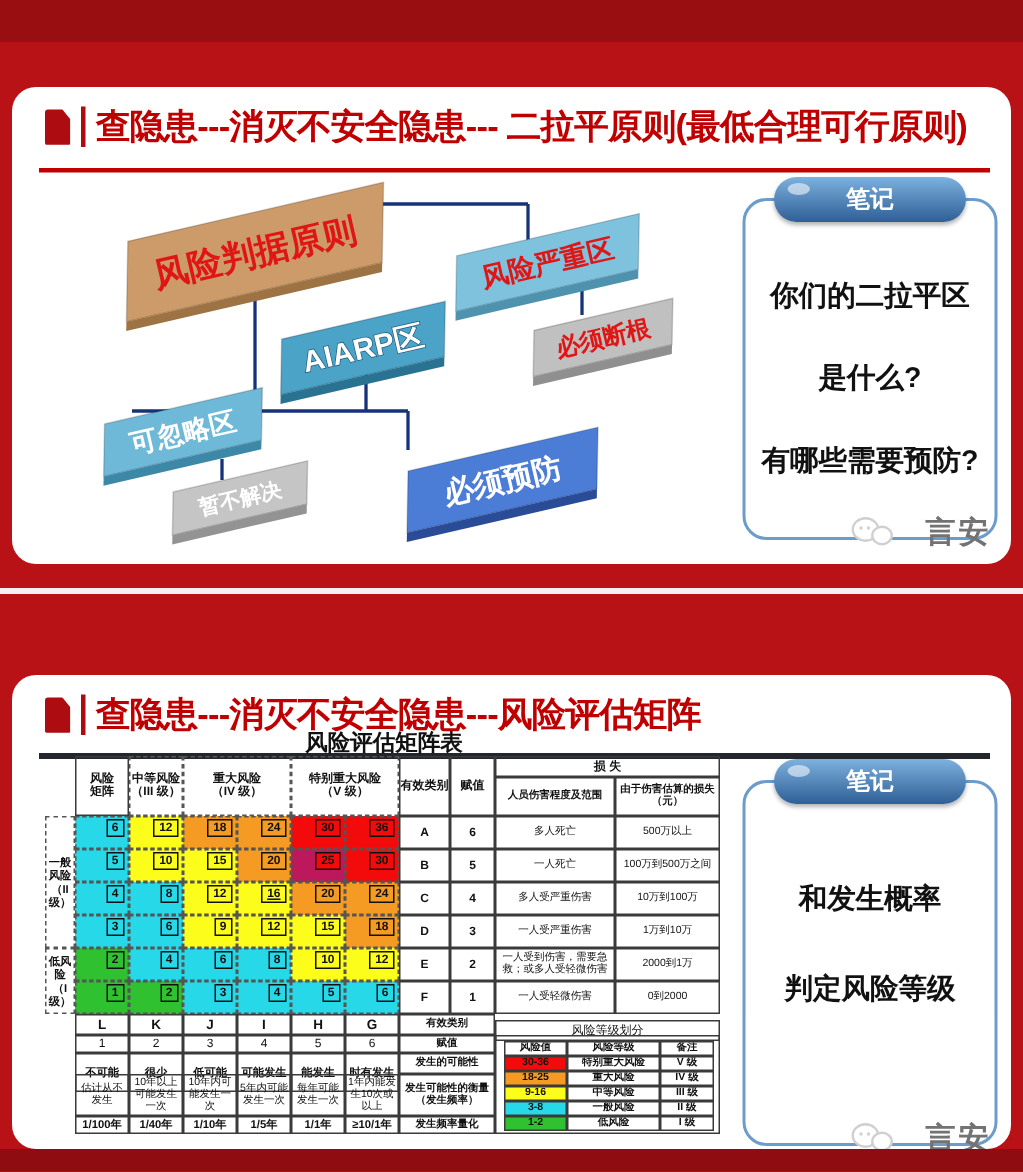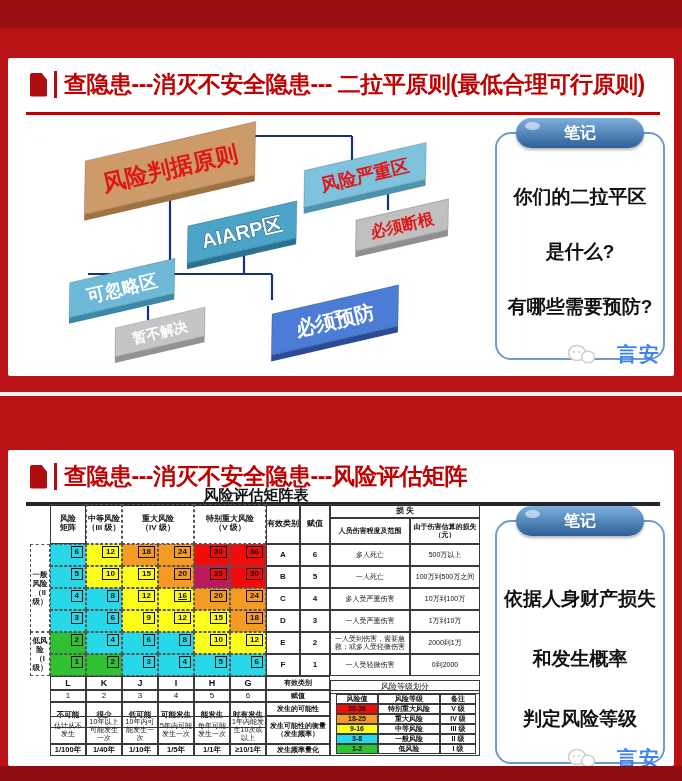--- a/index.html
+++ b/index.html
@@ -3,21 +3,21 @@
 <meta charset="utf-8">
 <style>
   html,body{margin:0;padding:0}
   body{position:relative;width:682px;height:781px;background:#b81216;overflow:hidden;
        font-family:"Liberation Sans","DejaVu Sans",sans-serif;color:#111}
   .band{position:absolute;left:0;right:0;background:#990e11}
   #band-top{top:0;height:28px}
   #band-bottom{bottom:0;height:15px;background:#8f0d10}
   #slide-divider{position:absolute;top:392px;left:0;right:0;height:4px;background:#f7efef}
 
-  .slide{position:absolute;left:8px;width:666px;background:#fff;border-radius:2px}
+  .slide{position:absolute;left:8px;width:666px;background:#fff;border-radius:16px}
   #slide1{top:58px;height:318px}
   #slide2{top:450px;height:316px}
 
   .title-row{position:absolute;top:11px;left:22px;right:16px;display:flex;align-items:center;gap:7px}
   .page-icon{width:17px;height:24px;background:#ad0c10;border-radius:2px;
              clip-path:polygon(0 0,66% 0,100% 30%,100% 100%,0 100%);flex:0 0 auto}
   .title-sep{width:3px;height:27px;background:#ad0c10;flex:0 0 auto}
   .slide-title{font-size:23px;font-weight:bold;color:#c00000;letter-spacing:-.5px;white-space:nowrap;margin:0}
   .underline{position:absolute;left:18px;right:14px;height:3px;background:#c00000;top:54px}
   #slide2 .underline{background:#24262e;height:4px;top:52px}
@@ -31,21 +31,21 @@
   #notes2{left:487px;top:70px;width:166px;height:240px}
   .pill{position:absolute;left:50%;transform:translateX(-50%);top:-16px;width:128px;height:30px;border-radius:15px;
         background:linear-gradient(#7db1de,#2e5f96);color:#fff;font-weight:bold;font-size:16px;
         display:flex;align-items:center;justify-content:center;box-shadow:0 2px 3px rgba(0,0,0,.3)}
   .pill::before{content:'';position:absolute;left:9px;top:4px;width:15px;height:8px;border-radius:50%;
         background:rgba(255,255,255,.55)}
   .notes-lines{margin-top:50px;display:flex;flex-direction:column;gap:29px;align-items:center;
         font-weight:bold;font-size:19px;text-align:center}
   #notes2 .notes-lines{margin-top:64px;gap:34px}
   .watermark{position:absolute;right:2px;bottom:-10px;display:flex;align-items:center;gap:20px;
-        color:#3b82f6;font-size:20px;font-weight:bold;letter-spacing:2px}
+        color:#737373;font-size:20px;font-weight:bold;letter-spacing:2px}
 
   
   #table-caption{position:absolute;left:22px;top:36px;width:452px;text-align:center;
         font-family:"Liberation Serif","DejaVu Serif",serif;font-weight:bold;font-size:15px}
   #tblwrap{position:absolute;left:22px;top:54px;width:452px;height:252px;font-size:8px}
   .abs{position:absolute;box-sizing:border-box}
   .cell{border:1px solid #3a3a3a;display:flex;align-items:center;justify-content:center;
         text-align:center;box-sizing:border-box;overflow:hidden;line-height:1.12}
   .hdr{font-weight:bold;font-size:8px;white-space:pre-line}
   .dash{border-style:dashed;border-color:#555}
@@ -409,21 +409,20 @@
         <div class="cell">II 级</div>
         <div class="cell" style="background: rgb(47, 193, 47);">1-2</div>
         <div class="cell">低风险</div>
         <div class="cell">I 级</div>
       </div>
   </div>
 
   <div class="notes" id="notes2">
     <div class="pill">笔记</div>
     <div class="notes-lines">
-      <div>依据人身财产损失</div>
       <div>和发生概率</div>
       <div>判定风险等级</div>
     </div>
     <div class="watermark">
       <svg width="30" height="22" viewBox="0 0 30 22">
         <ellipse cx="10" cy="9" rx="8.5" ry="7.5" fill="#fff" stroke="#d0d0d0" stroke-width="1.6"></ellipse>
         <ellipse cx="21" cy="13" rx="6.5" ry="5.8" fill="#fff" stroke="#d0d0d0" stroke-width="1.6"></ellipse>
         <circle cx="7" cy="8" r="1.1" fill="#d0d0d0"></circle>
           <circle cx="12" cy="8" r="1.1" fill="#d0d0d0"></circle>
       </svg>

